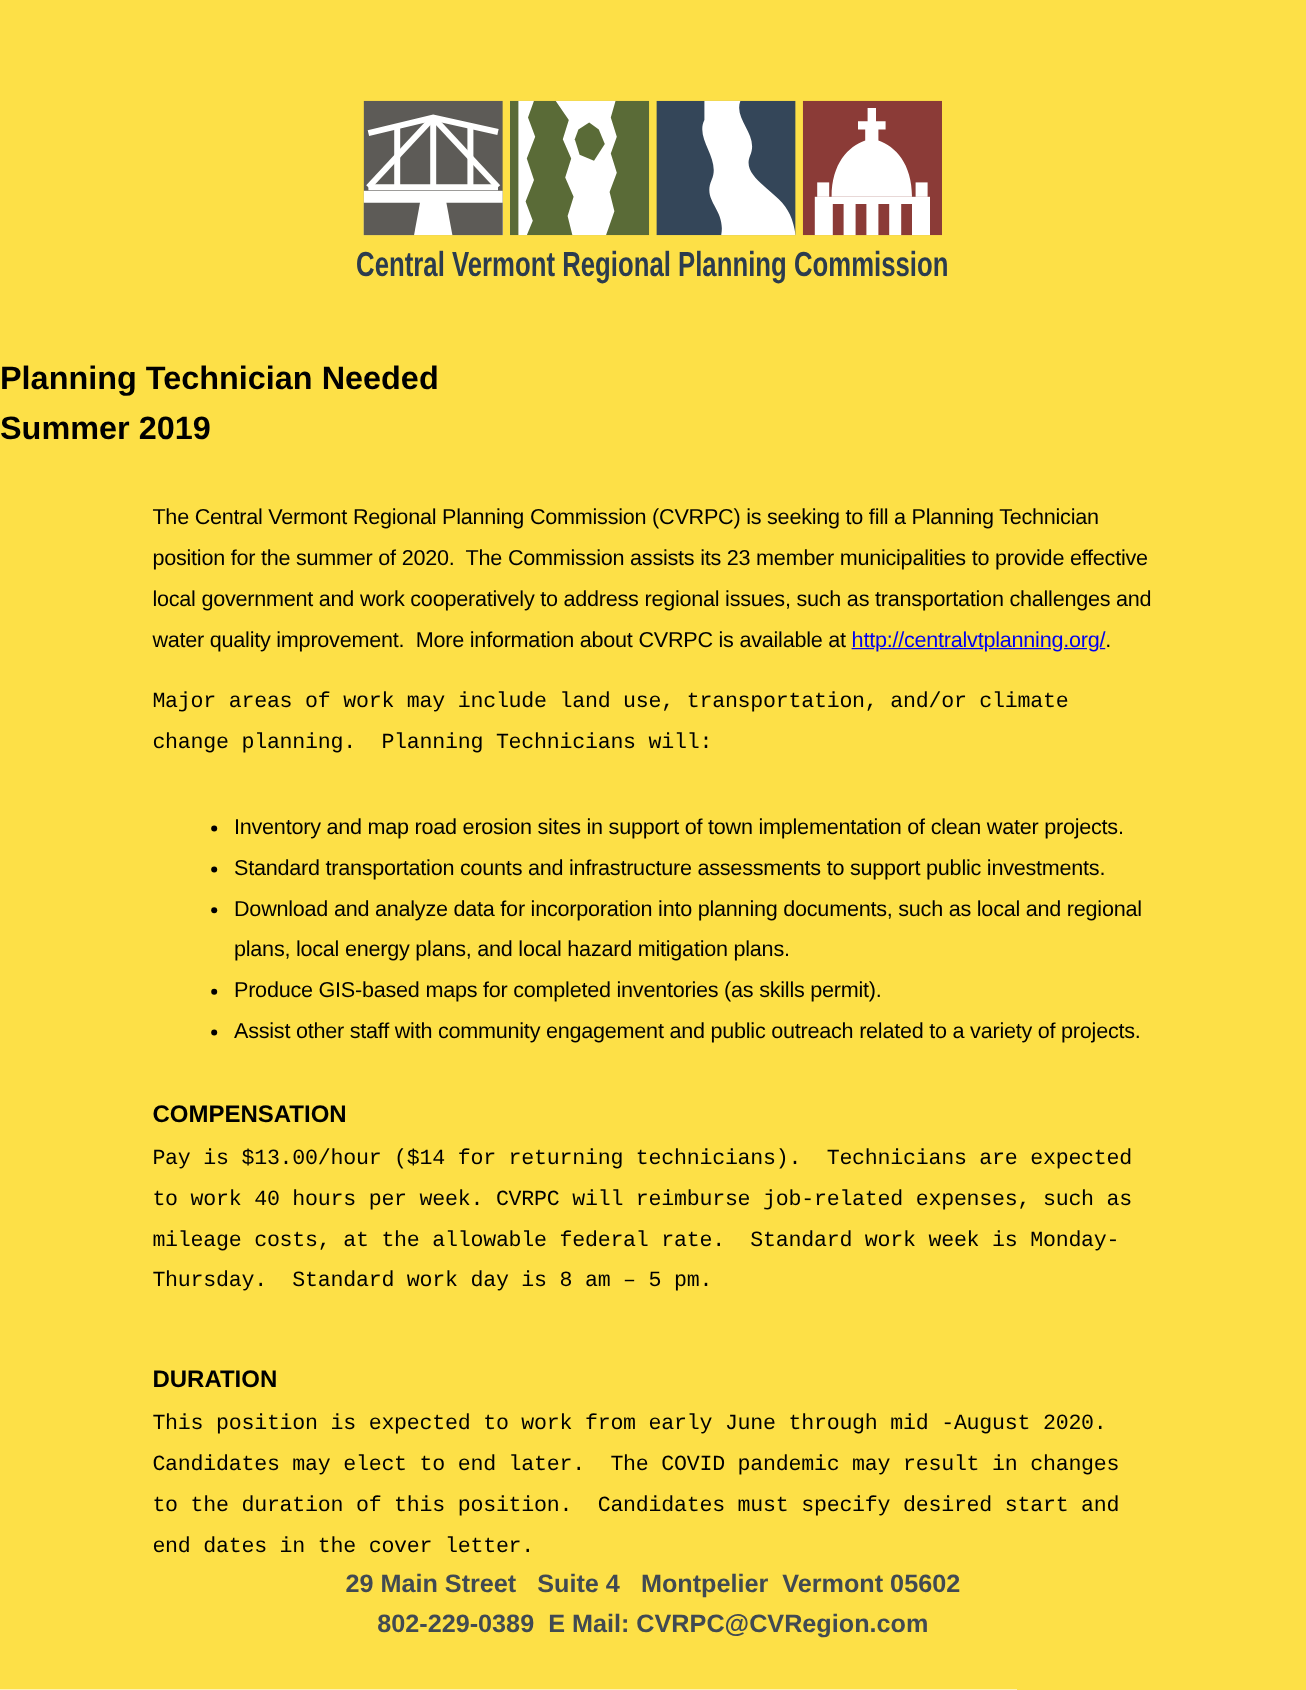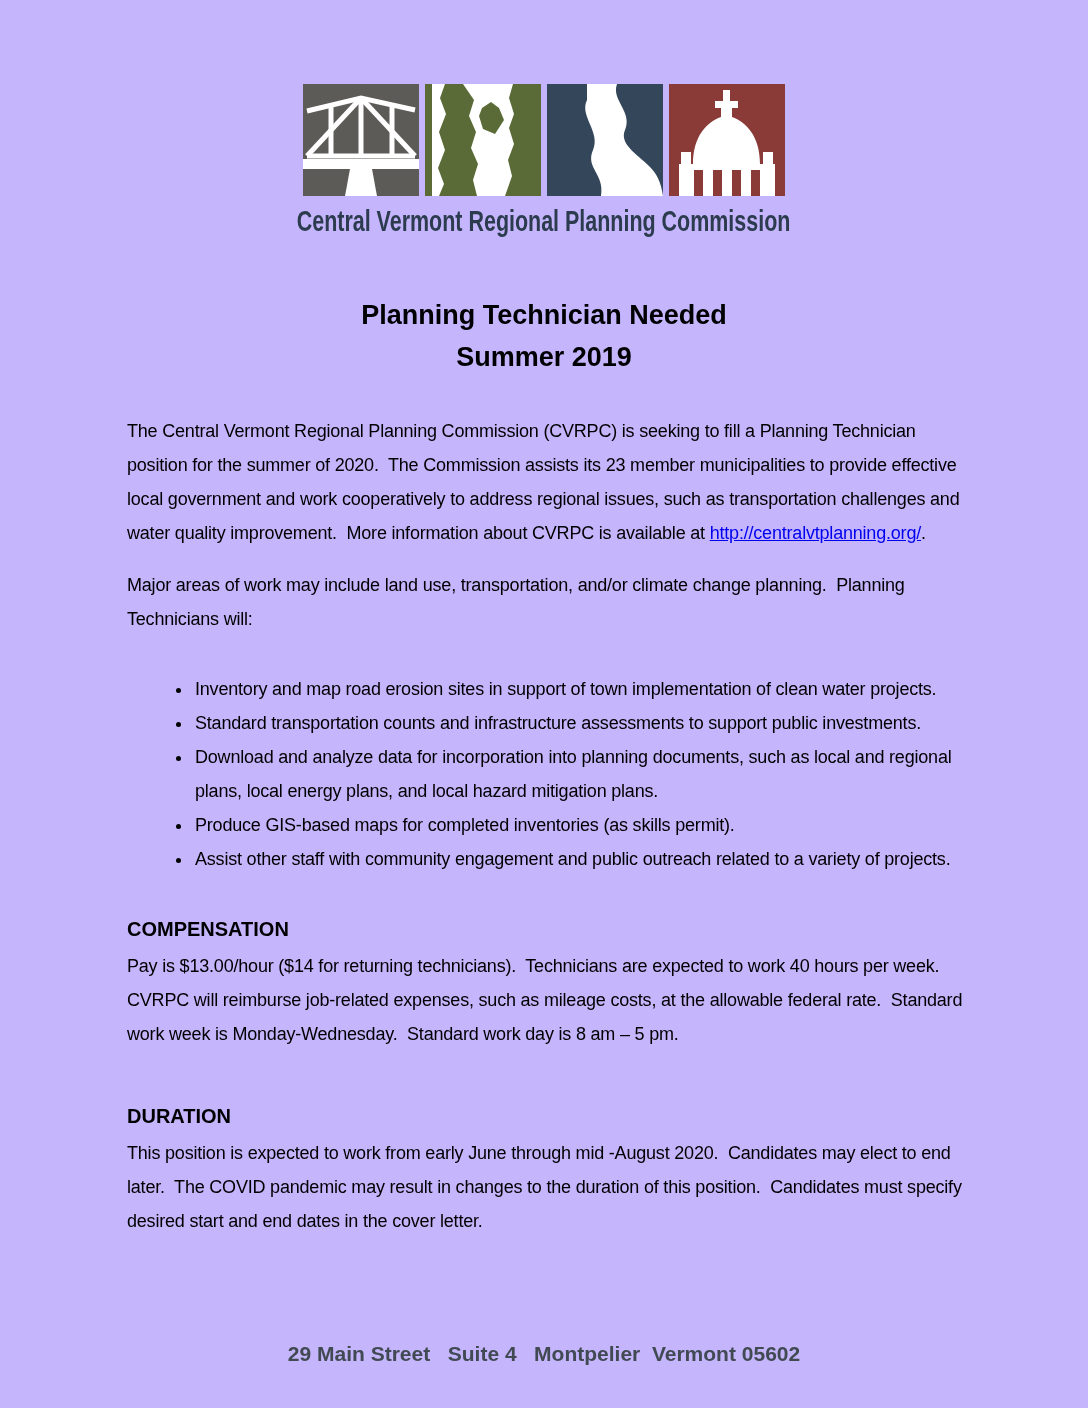--- a/index.html
+++ b/index.html
@@ -1,21 +1,21 @@
 <!DOCTYPE html>
 <html><head>
 <meta charset="utf-8">
 <style>
   * { box-sizing: border-box; }
   html, body { margin: 0; padding: 0; background: #ffffff; }
   .page {
     position: relative;
     width: 1088px;
     height: 1408px;
-    background: #c4b5fd;
+    background: #fde047;
     font-family: "Liberation Sans", sans-serif;
     color: #000000;
     overflow: hidden;
   }
   
   .logo-block { padding-top: 84px; text-align: center; }
   .logo-panels { display: flex; justify-content: center; gap: 6px; }
   .logo-panels svg { display: block; }
   .wordmark {
     margin-top: 9px;
@@ -24,21 +24,20 @@
     color: #2c3c4e;
     white-space: nowrap;
     display: inline-block;
     transform: scaleX(0.74);
     transform-origin: center;
     letter-spacing: 0px;
   }
   
   .doc-title {
     margin-top: 56px;
-    text-align: center;
     font-size: 27px;
     font-weight: bold;
     line-height: 42px;
   }
   
   .content {
     width: 836px;
     margin-left: 127px;
     font-size: 18px;
     line-height: 34px;
@@ -48,21 +47,21 @@
   .intro { margin-top: 36px; }
   .intro a { color: #0000ee; text-decoration: underline; }
   .section-heading {
     font-size: 20px;
     font-weight: bold;
     letter-spacing: 0;
   }
   .heading-planning { margin-top: 40px; }
   .heading-compensation { margin-top: 36px; }
   .heading-duration { margin-top: 48px; }
-  .section-body { margin-top: 3px; }
+  .section-body { margin-top: 3px; font-family: Liberation Mono, monospace; }
   ul.bullets {
     margin: 36px 0 0 0;
     padding-left: 66px;
   }
   ul.bullets li {
     padding-left: 2px;
     white-space: pre-wrap;
   }
   
   .footer {
@@ -142,23 +141,24 @@
 
     <ul class="bullets">
       <li>Inventory and map road erosion sites in support of town implementation of clean water projects.</li>
       <li>Standard transportation counts and infrastructure assessments to support public investments.</li>
       <li>Download and analyze data for incorporation into planning documents, such as local and regional plans, local energy plans, and local hazard mitigation plans.</li>
       <li>Produce GIS-based maps for completed inventories (as skills permit).</li>
       <li>Assist other staff with community engagement and public outreach related to a variety of projects.</li>
     </ul>
 
     <div class="section-heading heading-compensation">COMPENSATION</div>
-    <div class="para section-body">Pay is $13.00/hour ($14 for returning technicians).  Technicians are expected to work 40 hours per week. CVRPC will reimburse job-related expenses, such as mileage costs, at the allowable federal rate.  Standard work week is Monday-Wednesday.  Standard work day is 8 am – 5 pm.</div>
+    <div class="para section-body">Pay is $13.00/hour ($14 for returning technicians).  Technicians are expected to work 40 hours per week. CVRPC will reimburse job-related expenses, such as mileage costs, at the allowable federal rate.  Standard work week is Monday-Thursday.  Standard work day is 8 am – 5 pm.</div>
 
     <div class="section-heading heading-duration">DURATION</div>
     <div class="para section-body">This position is expected to work from early June through mid -August 2020.  Candidates may elect to end later.  The COVID pandemic may result in changes to the duration of this position.  Candidates must specify desired start and end dates in the cover letter.</div>
   </div>
 
   <div class="footer">
     <div>29 Main Street   Suite 4   Montpelier  Vermont 05602</div>
+    <div>802-229-0389  E Mail: CVRPC@CVRegion.com</div>
   </div>
 
 </div>
 
 </body></html>

